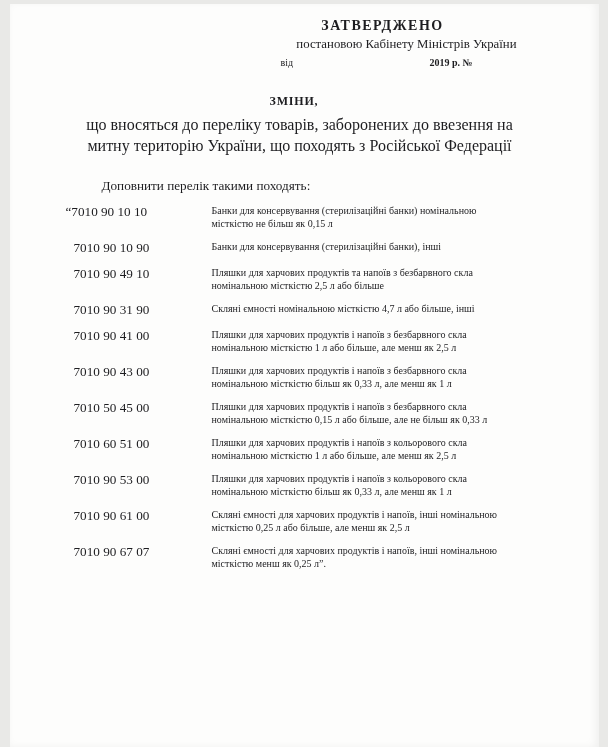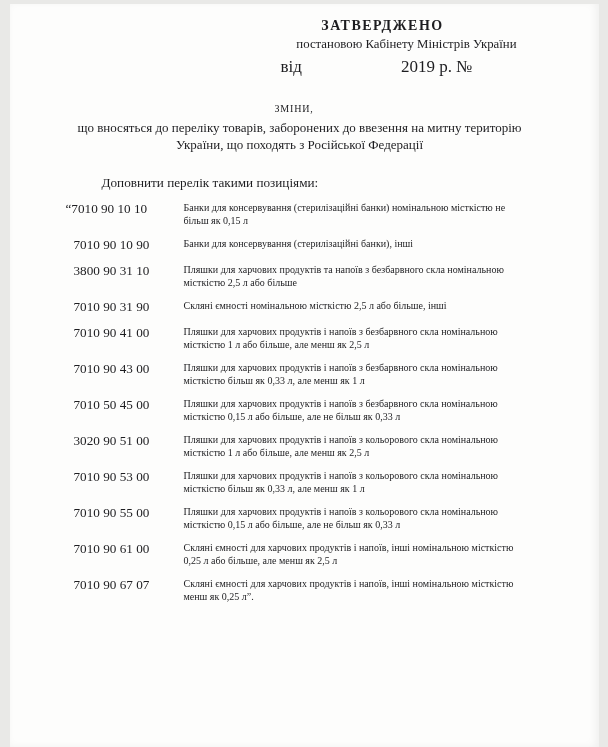--- a/index.html
+++ b/index.html
@@ -33,51 +33,52 @@
   }
   .by-line {
     text-align: right;
     font-size: 12.8px;
     margin-top: 3px;
     white-space: nowrap;
   }
   .date-line {
     display: flex;
     align-items: baseline;
-    font-size: 17px;
+    font-size: 10px;
     margin-top: 5px;
     padding-left: 32px;
     padding-right: 44px;
   }
-  .date-suffix { margin-left: auto; }
+  .date-suffix { margin-left: auto; font-weight: bold; }
   
   .title-block { margin-top: 26px; text-align: center; }
   .doc-heading {
-    font-weight: normal;
-    font-size: 10px;
+    font-weight: bold;
+    font-size: 12px;
     letter-spacing: 0.8px;
   }
   .doc-subtitle {
-    font-size: 13px;
+    font-size: 16px;
     line-height: 1.32;
     width: 452px;
     margin: 5px auto 0;
   }
   
   .intro {
     margin-top: 22px;
     font-size: 13.2px;
     text-indent: 28px;
   }
   
   .code-list { margin-top: 4px; }
   .row {
     display: flex;
     align-items: flex-start;
     margin-top: 10px;
+    gap: 28px;
   }
   .code {
     flex: 0 0 94px;
     width: 94px;
     margin-right: 16px;
     font-size: 13.2px;
     white-space: nowrap;
   }
   .row:first-child .code {
     flex-basis: 102px;
@@ -102,62 +103,58 @@
       <span>від</span>
       <span class="date-suffix">2019 р. №</span>
     </div>
   </div>
 
   <div class="title-block">
     <div class="doc-heading">ЗМІНИ,</div>
     <div class="doc-subtitle">що вносяться до переліку товарів, заборонених до ввезення на митну територію України, що походять з Російської Федерації</div>
   </div>
 
-  <p class="intro">Доповнити перелік такими позиціями:</p>
+  <p class="intro">Доповнити перелік такими походять:</p>
 
   <div class="code-list">
       <div class="row">
         <div class="code">“7010 90 10 10</div>
         <div class="desc">Банки для консервування (стерилізаційні банки) номінальною місткістю не більш як 0,15 л</div>
       </div>
       <div class="row">
         <div class="code">7010 90 10 90</div>
         <div class="desc">Банки для консервування (стерилізаційні банки), інші</div>
       </div>
       <div class="row">
-        <div class="code">3800 90 31 10</div>
+        <div class="code">7010 90 49 10</div>
         <div class="desc">Пляшки для харчових продуктів та напоїв з безбарвного скла номінальною місткістю 2,5 л або більше</div>
       </div>
       <div class="row">
         <div class="code">7010 90 31 90</div>
-        <div class="desc">Скляні ємності номінальною місткістю 2,5 л або більше, інші</div>
+        <div class="desc">Скляні ємності номінальною місткістю 4,7 л або більше, інші</div>
       </div>
       <div class="row">
         <div class="code">7010 90 41 00</div>
         <div class="desc">Пляшки для харчових продуктів і напоїв з безбарвного скла номінальною місткістю 1 л або більше, але менш як 2,5 л</div>
       </div>
       <div class="row">
         <div class="code">7010 90 43 00</div>
         <div class="desc">Пляшки для харчових продуктів і напоїв з безбарвного скла номінальною місткістю більш як 0,33 л, але менш як 1 л</div>
       </div>
       <div class="row">
         <div class="code">7010 50 45 00</div>
         <div class="desc">Пляшки для харчових продуктів і напоїв з безбарвного скла номінальною місткістю 0,15 л або більше, але не більш як 0,33 л</div>
       </div>
       <div class="row">
-        <div class="code">3020 90 51 00</div>
+        <div class="code">7010 60 51 00</div>
         <div class="desc">Пляшки для харчових продуктів і напоїв з кольорового скла номінальною місткістю 1 л або більше, але менш як 2,5 л</div>
       </div>
       <div class="row">
         <div class="code">7010 90 53 00</div>
         <div class="desc">Пляшки для харчових продуктів і напоїв з кольорового скла номінальною місткістю більш як 0,33 л, але менш як 1 л</div>
-      </div>
-      <div class="row">
-        <div class="code">7010 90 55 00</div>
-        <div class="desc">Пляшки для харчових продуктів і напоїв з кольорового скла номінальною місткістю 0,15 л або більше, але не більш як 0,33 л</div>
       </div>
       <div class="row">
         <div class="code">7010 90 61 00</div>
         <div class="desc">Скляні ємності для харчових продуктів і напоїв, інші номінальною місткістю 0,25 л або більше, але менш як 2,5 л</div>
       </div>
       <div class="row">
         <div class="code">7010 90 67 07</div>
         <div class="desc">Скляні ємності для харчових продуктів і напоїв, інші номінальною місткістю менш як 0,25 л”.</div>
       </div>
     </div>

